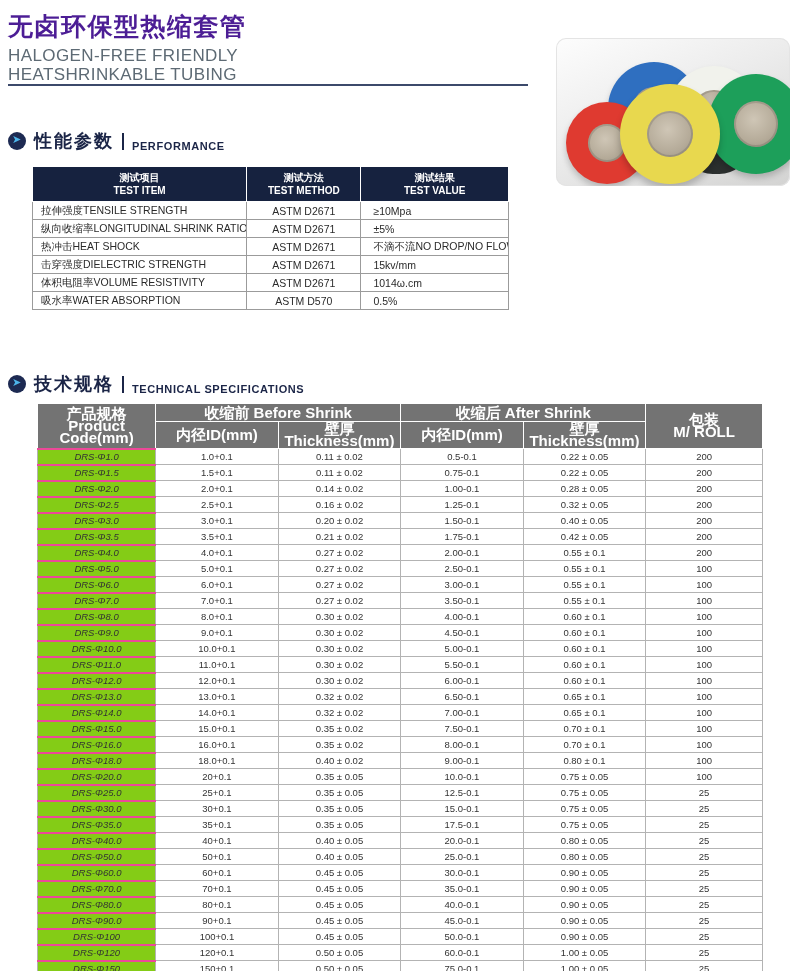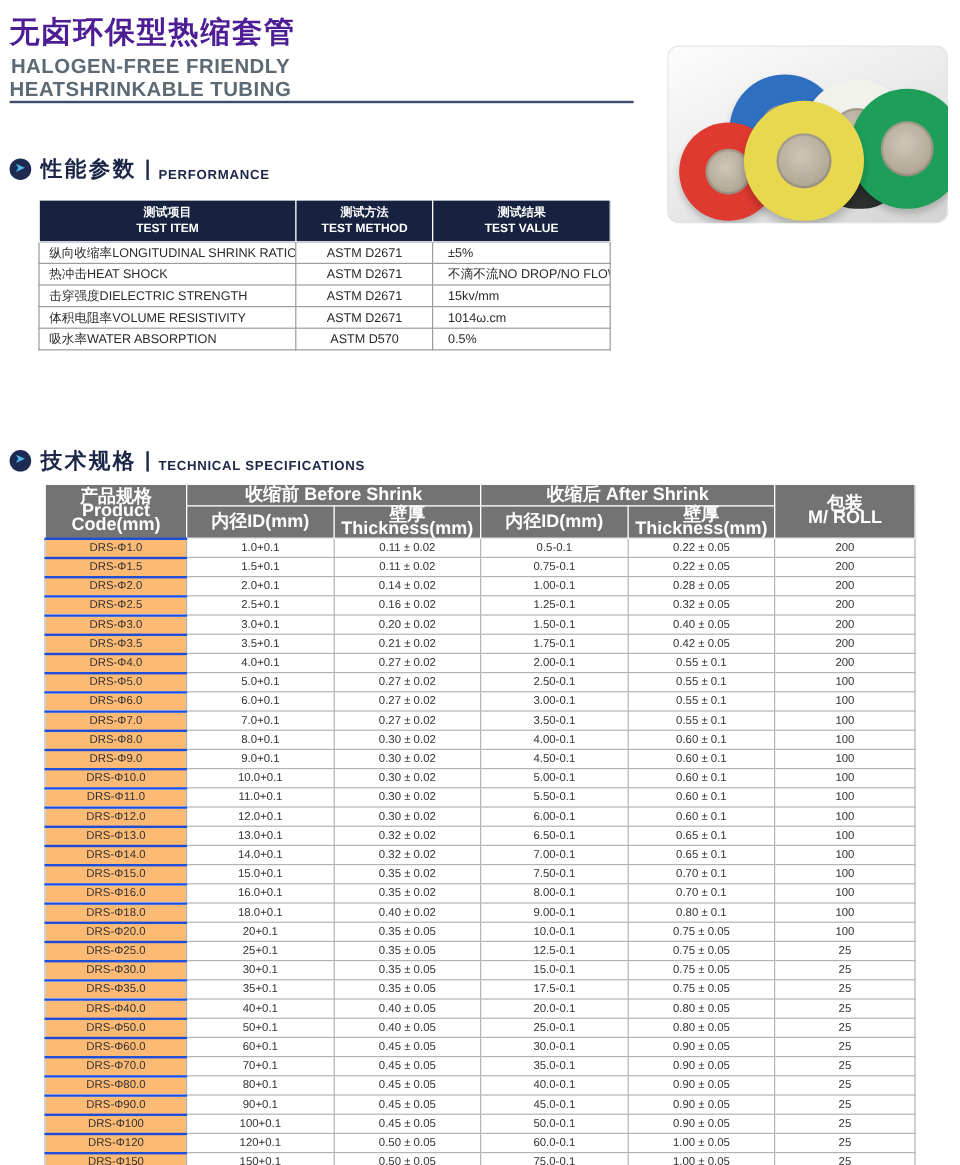--- a/index.html
+++ b/index.html
@@ -8,21 +8,21 @@
     font-family:"Liberation Sans","DejaVu Sans",sans-serif;
     -webkit-font-smoothing:antialiased;
   }
   
   .page-title{
     position:absolute;left:8px;top:10px;
     font-size:25px;font-weight:bold;color:#4c1d95;letter-spacing:1.5px;
   }
   .page-subtitle{
     position:absolute;left:8px;top:46px;
-    font-size:17px;line-height:19px;color:#5d6a74;letter-spacing:.4px;font-weight:700;text-align:center;
+    font-size:17px;line-height:19px;color:#5d6a74;letter-spacing:.4px;font-weight:400;
   }
   .top-rule{
     position:absolute;left:8px;top:84px;width:520px;height:2px;background:#3c4a6b;
   }
   
   .photo{
     position:absolute;left:556px;top:38px;width:234px;height:148px;
     border-radius:10px;overflow:hidden;
     background:linear-gradient(155deg,#fdfdfd 0%,#ececec 45%,#d3d3d2 100%);
     box-shadow:0 0 0 1px #e4e4e4 inset;
@@ -72,21 +72,21 @@
   .spec-table{position:absolute;left:37px;top:403px;width:726px;}
   .spec-table th{
     background:#737373;color:#ffffff;font-size:15px;font-weight:bold;
     height:15px;padding:1px 2px;line-height:12px;border:1px solid #ffffff;
   }
   .spec-table td{
     border:1px solid #b3b3b3;height:14px;font-size:9.5px;color:#333333;
     text-align:center;padding:0;white-space:nowrap;overflow:hidden;
   }
   .spec-table td:first-child{
-    background:#fdba74;border-top:2px solid #1d4ed8;border-bottom:1px solid #ffffff;
+    background:#84cc16;border-top:2px solid #ec4899;border-bottom:1px solid #ffffff;font-style:italic;
   }
 </style>
 </head>
 <body>
 
 <div class="page-title">无卤环保型热缩套管</div>
 <div class="page-subtitle">
   <div>HALOGEN-FREE FRIENDLY</div>
   <div>HEATSHRINKABLE TUBING</div>
 </div>
@@ -134,20 +134,25 @@
         <div>测试方法</div>
           <div>TEST METHOD</div>
       </th>
       <th>
         <div>测试结果</div>
           <div>TEST VALUE</div>
       </th>
     </tr>
   </thead>
   <tbody>
+      <tr>
+        <td>拉伸强度TENSILE STRENGTH</td>
+        <td>ASTM D2671</td>
+        <td>≥10Mpa</td>
+      </tr>
       <tr>
         <td>纵向收缩率LONGITUDINAL SHRINK RATIO</td>
         <td>ASTM D2671</td>
         <td>±5%</td>
       </tr>
       <tr>
         <td>热冲击HEAT SHOCK</td>
         <td>ASTM D2671</td>
         <td>不滴不流NO DROP/NO FLOW</td>
       </tr>

